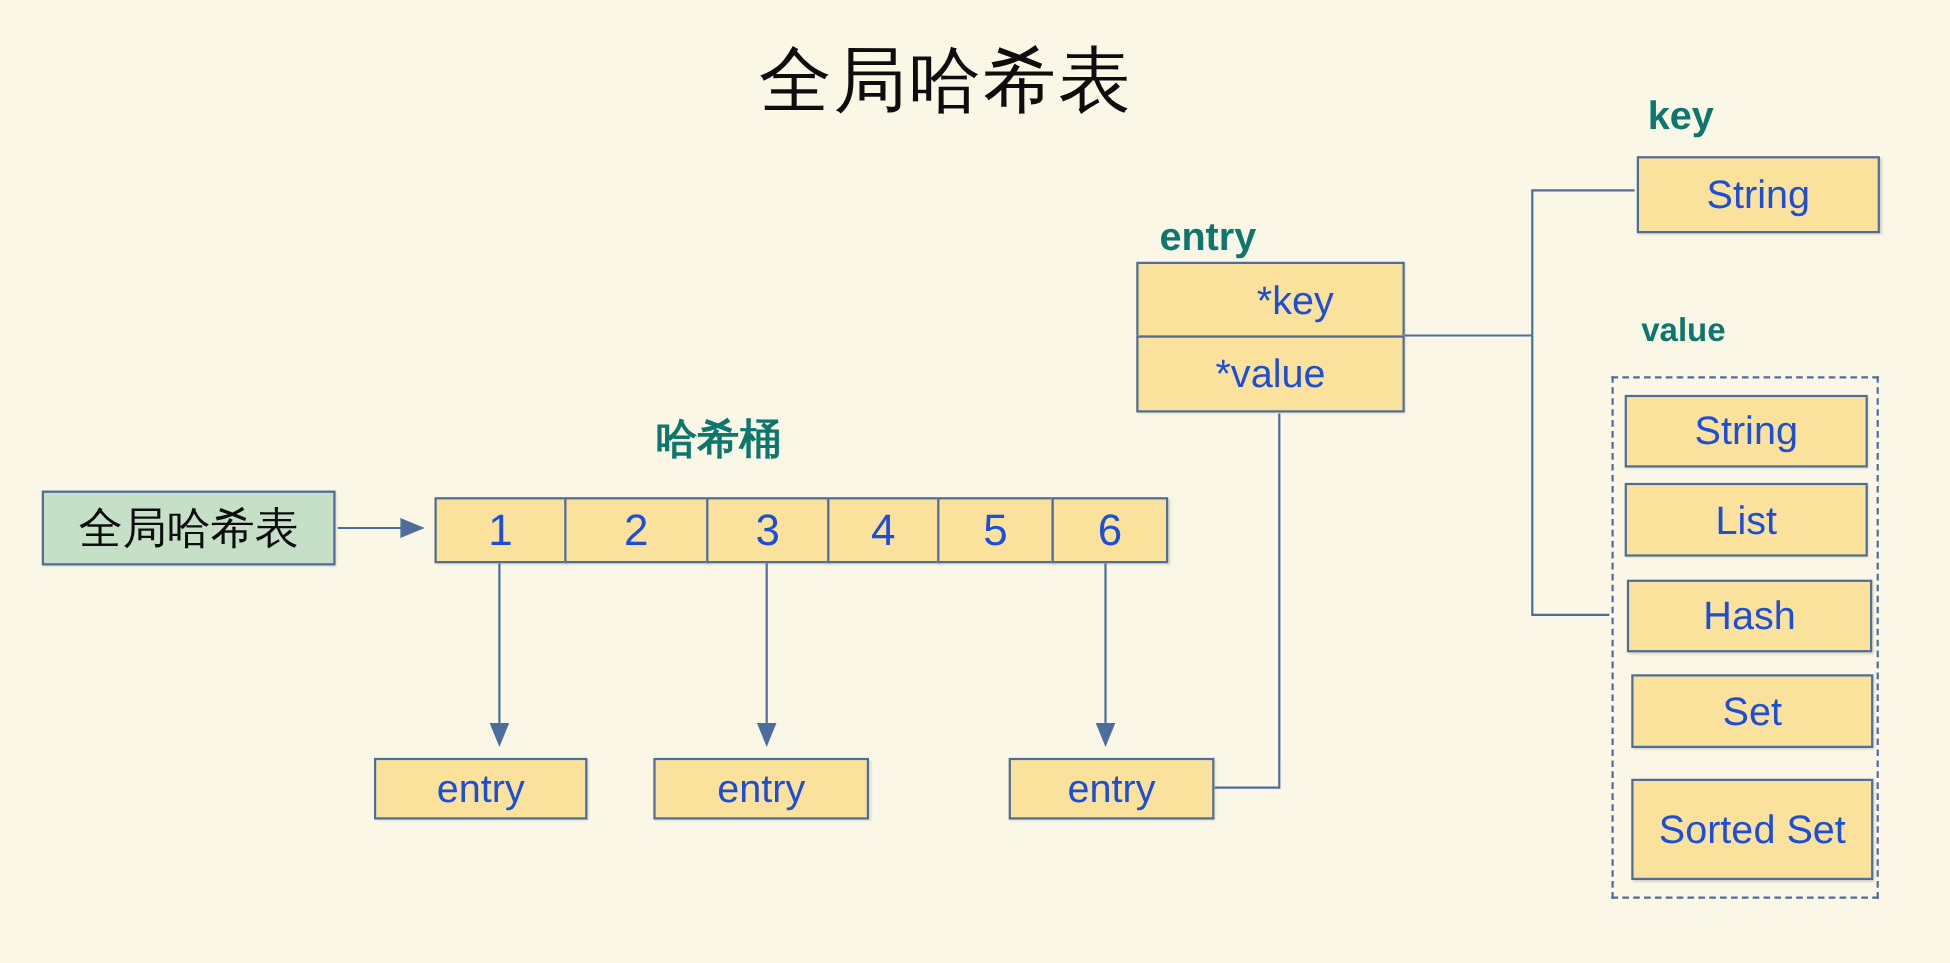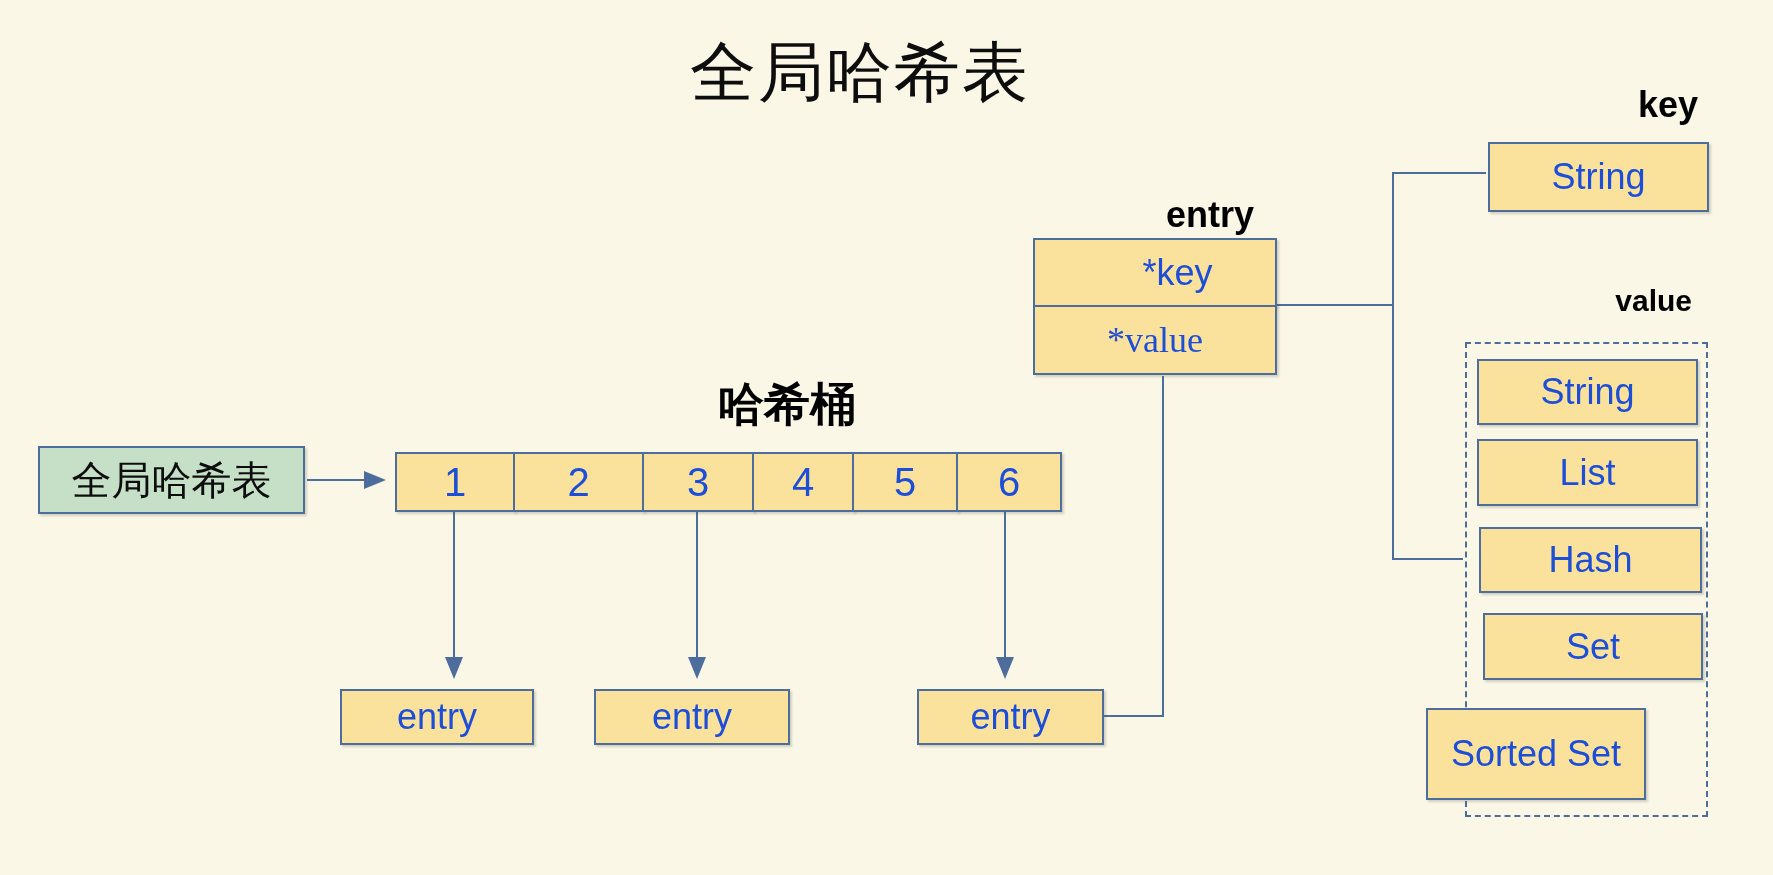--- a/index.html
+++ b/index.html
@@ -26,23 +26,23 @@
     position:absolute;
     background:#c6dfc7;
     border:2px solid #4d6d9d;
     box-sizing:border-box;
     display:flex;align-items:center;justify-content:center;
     color:#0d0d0d;
     box-shadow:1.5px 1.5px 2px rgba(90,90,70,0.25);
   }
   .lbl{
     position:absolute;
-    color:#000000;
+    color:#0f766e;
     font-weight:bold;
-    text-align:right;
+    text-align:left;
   }
   .cellnum{font-size:40px;}
   .t36{font-size:36px;}
   .dashed{
     position:absolute;
     border:2px dashed #4d6d9d;
     box-sizing:border-box;
     background:transparent;
   }
   #title{
@@ -80,45 +80,45 @@
     <polyline points="1393,305 1393,173 1486,173" fill="none" stroke="#4d6d9d" stroke-width="2"></polyline>
     <polyline points="1393,305 1393,559 1463,559" fill="none" stroke="#4d6d9d" stroke-width="2"></polyline>
   </svg>
 
   <div id="title">全局哈希表</div>
 
   <div class="gbox" style="left:38px;top:446px;width:267px;height:68px;font-size:40px;">
     <span>全局哈希表</span>
   </div>
 
-  <div class="lbl" style="left:556px;top:374px;width:300px;font-size:46px;">哈希桶</div>
+  <div class="lbl" style="left:596px;top:374px;width:300px;font-size:38px;">哈希桶</div>
 
   <div>
     <div class="ybox cellnum" style="left:395px;top:452px;width:120px;height:60px;">1</div>
     <div class="ybox cellnum" style="left:513px;top:452px;width:131px;height:60px;">2</div>
     <div class="ybox cellnum" style="left:642px;top:452px;width:112px;height:60px;">3</div>
     <div class="ybox cellnum" style="left:752px;top:452px;width:102px;height:60px;">4</div>
     <div class="ybox cellnum" style="left:852px;top:452px;width:106px;height:60px;">5</div>
     <div class="ybox cellnum" style="left:956px;top:452px;width:106px;height:60px;">6</div>
   </div>
 
   <div class="ybox t36" style="left:340px;top:689px;width:194px;height:56px;">entry</div>
   <div class="ybox t36" style="left:594px;top:689px;width:196px;height:56px;">entry</div>
   <div class="ybox t36" style="left:917px;top:689px;width:187px;height:56px;">entry</div>
 
   <div class="lbl" style="left:1054px;top:194px;width:200px;font-size:36px;">entry</div>
   <div>
     <div class="ybox t36" style="left:1033px;top:238px;width:244px;height:69px;padding-left:45px;">*key</div>
-    <div class="ybox t36" style="left:1033px;top:305px;width:244px;height:70px;font-family:Liberation Serif, serif;">*value</div>
+    <div class="ybox t36" style="left:1033px;top:305px;width:244px;height:70px;">*value</div>
   </div>
 
   <div class="lbl" style="left:1498px;top:84px;width:200px;font-size:36px;">key</div>
   <div class="ybox t36" style="left:1488px;top:142px;width:221px;height:70px;">String</div>
 
   <div class="lbl" style="left:1492px;top:284px;width:200px;font-size:30px;">value</div>
   <div class="dashed" style="left:1465px;top:342px;width:243px;height:475px;"></div>
   <div class="ybox t36" style="left:1477px;top:359px;width:221px;height:66px;">String</div>
   <div class="ybox t36" style="left:1479px;top:527px;width:223px;height:66px;">Hash</div>
   <div class="ybox t36" style="left:1477px;top:439px;width:221px;height:67px;">List</div>
   <div class="ybox t36" style="left:1483px;top:613px;width:220px;height:67px;">Set</div>
-  <div class="ybox t36" style="left:1426px;top:708px;width:220px;height:92px;">Sorted Set</div>
+  <div class="ybox t36" style="left:1483px;top:708px;width:220px;height:92px;">Sorted Set</div>
 
 </div>
 
 </body></html>

